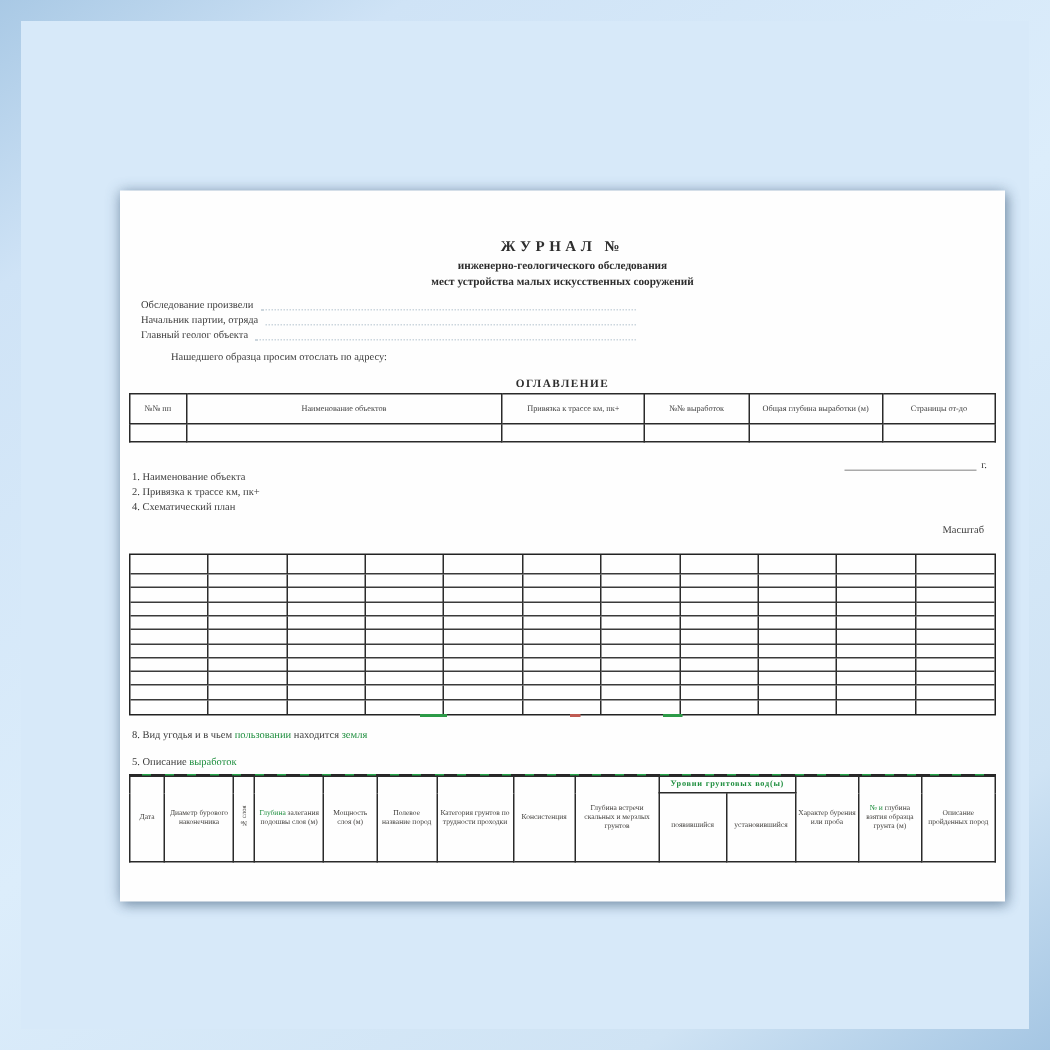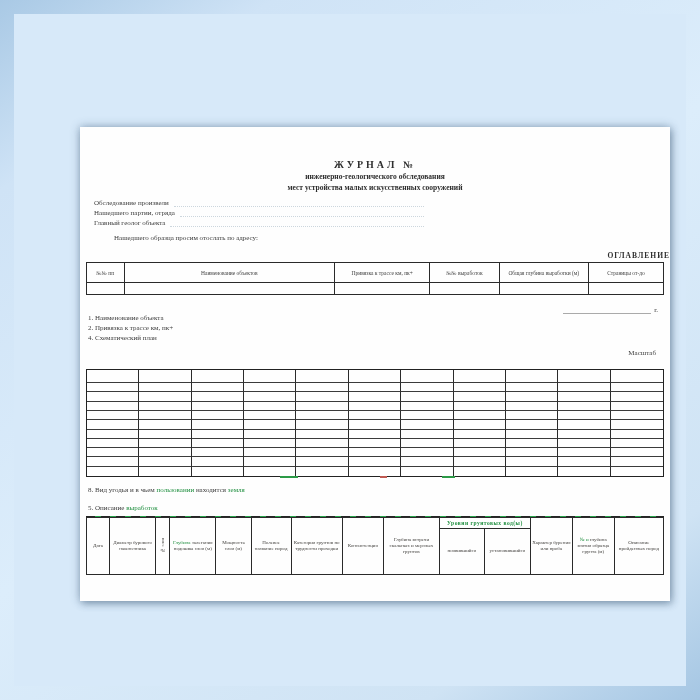--- a/index.html
+++ b/index.html
@@ -10,21 +10,21 @@
   .page{position:absolute;left:66px;top:113px;width:590px;height:474px;background:#fefefe;
     box-shadow:0 0 9px rgba(55,85,115,.45),2px 3px 7px rgba(55,85,115,.35);}
   .scan{position:absolute;inset:0;color:#3c3c3c;filter:blur(.22px);}
   .titleblock{position:absolute;left:0;right:0;top:32px;text-align:center;}
   .t1{font-size:10px;font-weight:bold;letter-spacing:3px;color:#2e2e2e;}
   .t2{font-size:7.5px;font-weight:bold;margin-top:2px;color:#2e2e2e;text-align:center;}
   .fields{position:absolute;left:14px;top:70px;width:330px;}
   .field{display:flex;align-items:flex-end;height:10px;font-size:7px;}
   .fill{flex:1;border-bottom:1px dotted #ccd6dd;margin-left:5px;height:7px;}
   .note{position:absolute;left:34px;top:107px;font-size:7px;}
-  .toc-title{position:absolute;left:0;right:0;top:124px;text-align:right;
+  .toc-title{position:absolute;left:0;right:0;top:124px;text-align:center;
     font-size:7.5px;font-weight:bold;letter-spacing:1px;color:#2e2e2e;}
   table{border-collapse:collapse;table-layout:fixed;width:578px;}
   .toc-table{position:absolute;left:6px;top:135px;}
   .toc-table th,.toc-table td{border:1.4px solid #2a2a2a;font-size:5.5px;font-weight:normal;
     text-align:center;vertical-align:middle;padding:1px 2px;color:#3f3f3f;}
   .toc-table thead tr{height:20px;}
   .toc-table tbody tr{height:12px;}
   .date-line{position:absolute;right:12px;top:179px;display:flex;align-items:flex-end;font-size:7px;}
   .date-rule{width:88px;border-bottom:1px solid #aaa;height:7px;margin-right:3px;}
   .numbered{position:absolute;left:8px;top:186px;font-size:7px;line-height:10px;}
@@ -66,21 +66,21 @@
           <div class="t2">инженерно-геологического обследования</div>
           <div class="t2">мест устройства малых искусственных сооружений</div>
         </div>
 
         <div class="fields">
           <div class="field">
             <span>Обследование произвели</span>
             <span class="fill"></span>
           </div>
           <div class="field">
-            <span>Нашедшего партии, отряда</span>
+            <span>Начальник партии, отряда</span>
             <span class="fill"></span>
           </div>
           <div class="field">
             <span>Главный геолог объекта</span>
             <span class="fill"></span>
           </div>
         </div>
 
         <div class="note">Нашедшего образца просим отослать по адресу:</div>
 

